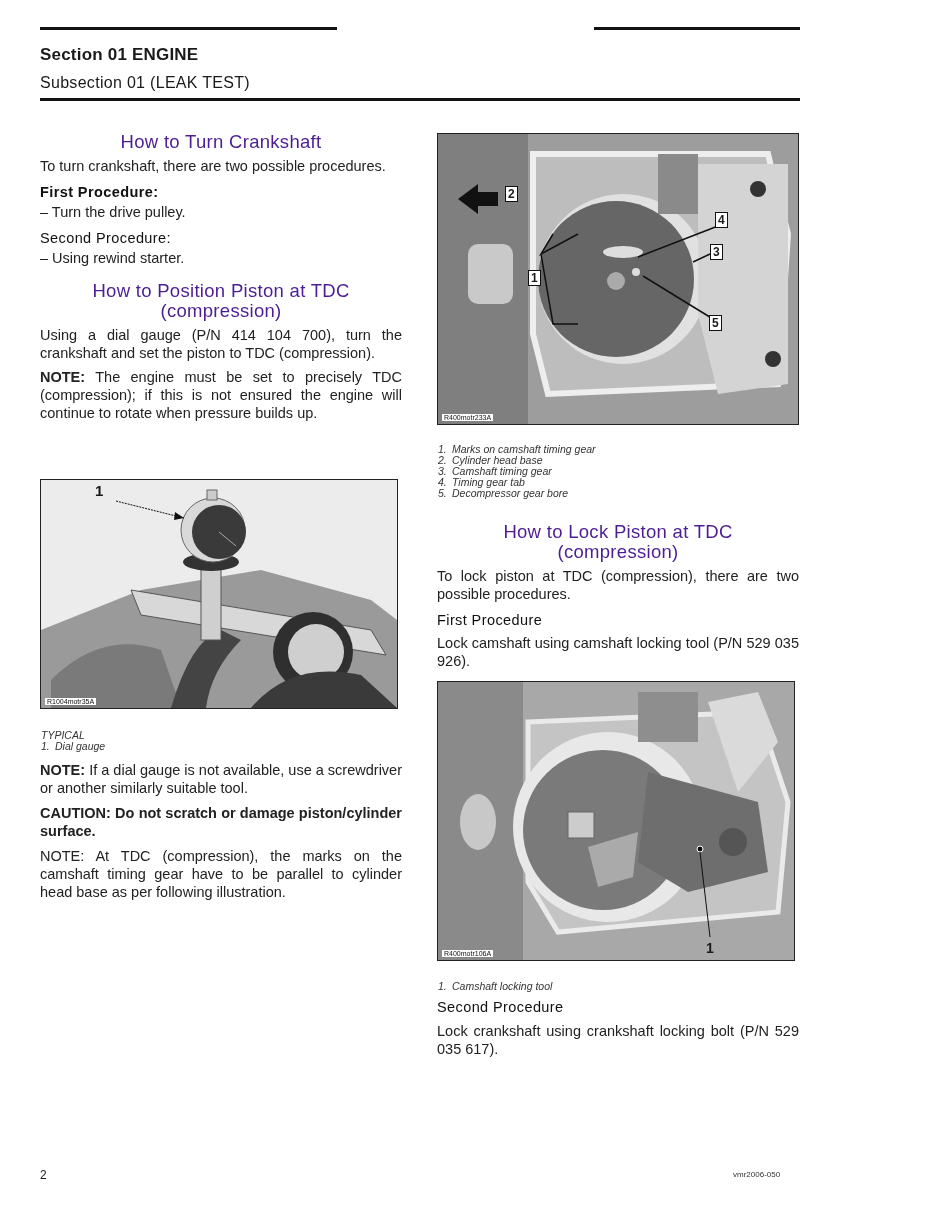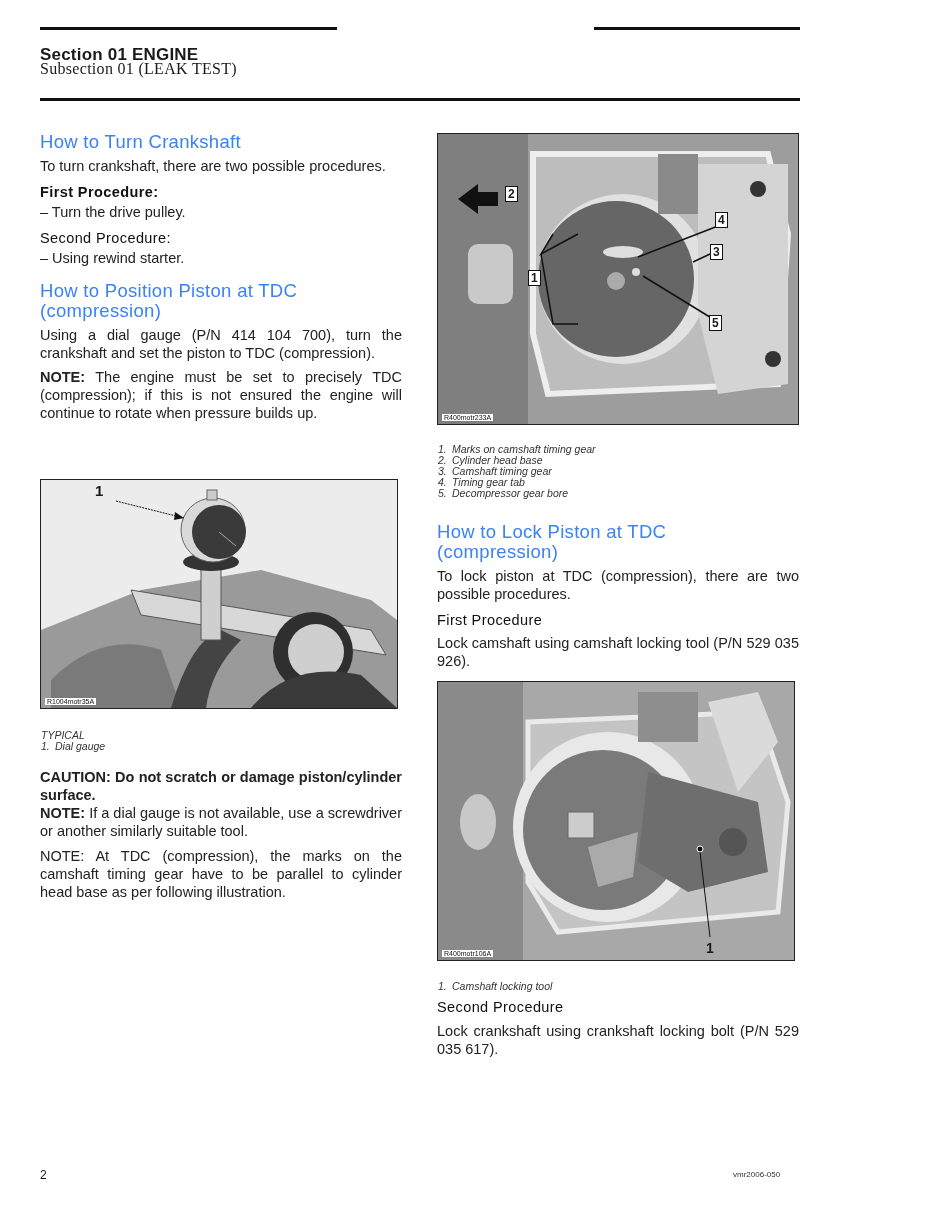--- a/index.html
+++ b/index.html
@@ -4,40 +4,40 @@
 <style>
   html, body { margin: 0; padding: 0; background: #ffffff; }
   body {
     width: 933px; height: 1208px; position: relative; overflow: hidden;
     font-family: "Liberation Sans", "DejaVu Sans", sans-serif; color: #1a1a1a;
   }
   .abs { position: absolute; }
   .rule { position: absolute; background: #111; }
   .sec-title { font-weight: bold; font-size: 17px; letter-spacing: 0.2px; }
   .subsec { font-size: 16px; letter-spacing: 0.3px; }
-  h2 { margin: 0; font-weight: normal; font-size: 18.5px; line-height: 20px; letter-spacing: 0.3px; color: #3b82f6; }
+  h2 { margin: 0; font-weight: normal; font-size: 18.5px; line-height: 20px; letter-spacing: 0.3px; color: #4c1d95; text-align: center; }
   p { margin: 0; font-size: 14.5px; line-height: 18px; color: #222; }
   .just { text-align: justify; text-align-last: left; }
   .lead { font-size: 14.5px; line-height: 18px; color: #111; letter-spacing: 0.4px; }
   .bold { font-weight: bold; }
   .fig { position: absolute; border: 1.5px solid #222; background: #f4f4f4; overflow: hidden; }
   .fig svg { display: block; }
   .figid { position: absolute; left: 4px; bottom: 3px; font-size: 7px; color: #111; background: #fff; padding: 0 2px; }
   .cap { font-style: italic; font-size: 10.5px; line-height: 11px; color: #333; margin-top: 12px; }
   .cap span.n { display: inline-block; width: 14px; }
   .callout { position: absolute; background: #fff; border: 1px solid #111; font-size: 12px; font-weight: bold; padding: 0 2px; line-height: 14px; }
   .footer { font-size: 12px; }
 </style>
 </head>
 <body>
 
 <div class="rule" style="left:40px;top:27px;width:297px;height:3px;"></div>
 <div class="rule" style="left:594px;top:27px;width:206px;height:3px;"></div>
 <div class="abs sec-title" style="left:40px;top:45px;">Section 01 ENGINE</div>
-<div class="abs subsec" style="left:40px;top:60px;font-family:Liberation Serif, serif;">Subsection 01 (LEAK TEST)</div>
+<div class="abs subsec" style="left:40px;top:74px;">Subsection 01 (LEAK TEST)</div>
 <div class="rule" style="left:40px;top:98px;width:760px;height:3px;"></div>
 
 <div class="abs" style="left:40px;top:132px;width:362px;">
   <h2>How to Turn Crankshaft</h2>
   <p class="just" style="margin-top:5px;">To turn crankshaft, there are two possible procedures.</p>
   <div class="lead" style="margin-top:8px;font-weight:bold;">First Procedure:</div>
   <p style="margin-top:2px;">–  Turn the drive pulley.</p>
   <div class="lead" style="margin-top:8px;">Second Procedure:</div>
   <p style="margin-top:2px;">–  Using rewind starter.</p>
 
@@ -72,25 +72,25 @@
   </svg>
   <div class="abs" style="left:54px;top:2px;font-size:15px;font-weight:bold;">1</div>
   <div class="figid">R1004motr35A</div>
 </div>
 <div class="abs cap" style="left:41px;top:718px;">
   <div>TYPICAL</div>
   <div><span class="n">1.</span><span>Dial gauge</span></div>
 </div>
 
 <div class="abs" style="left:40px;top:761px;width:362px;">
+  <p class="just">
+    <span class="bold">NOTE:</span><span> If a dial gauge is not available, use a screwdriver or another similarly suitable tool.</span>
+  </p>
   <p class="just" style="margin-top:7px;font-weight:bold;">
     <span>CAUTION:</span><span> Do not scratch or damage piston/cylinder surface.</span>
-  </p>
-  <p class="just">
-    <span class="bold">NOTE:</span><span> If a dial gauge is not available, use a screwdriver or another similarly suitable tool.</span>
   </p>
   <p class="just" style="margin-top:7px;">
     <span>NOTE:</span><span> At TDC (compression), the marks on the camshaft timing gear have to be parallel to cylinder head base as per following illustration.</span>
   </p>
 </div>
 
 <div class="fig" style="left:437px;top:133px;width:360px;height:290px;">
   <svg width="360" height="290" viewBox="0 0 360 290">
     <rect width="360" height="290" fill="#9d9d9d"></rect>
     <rect x="0" y="0" width="90" height="290" fill="#7f7f7f"></rect>

